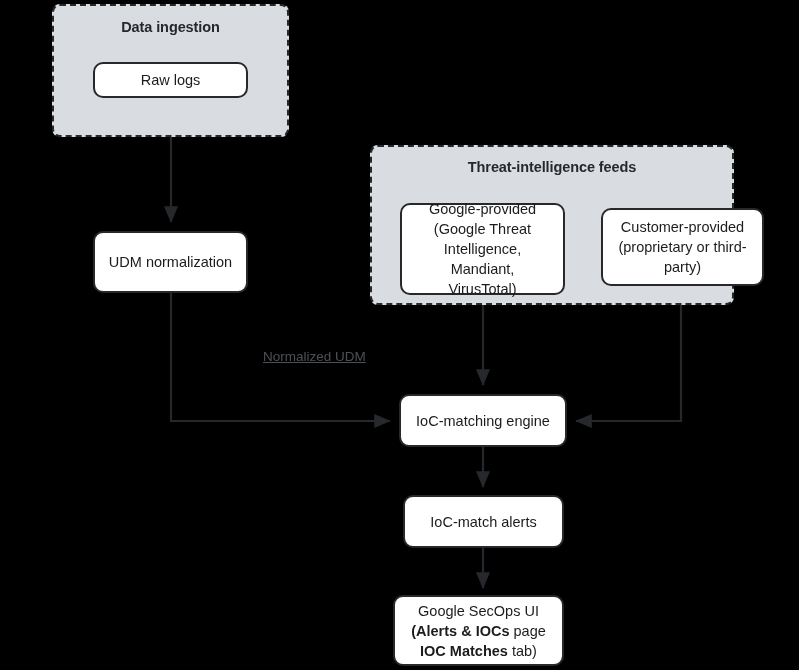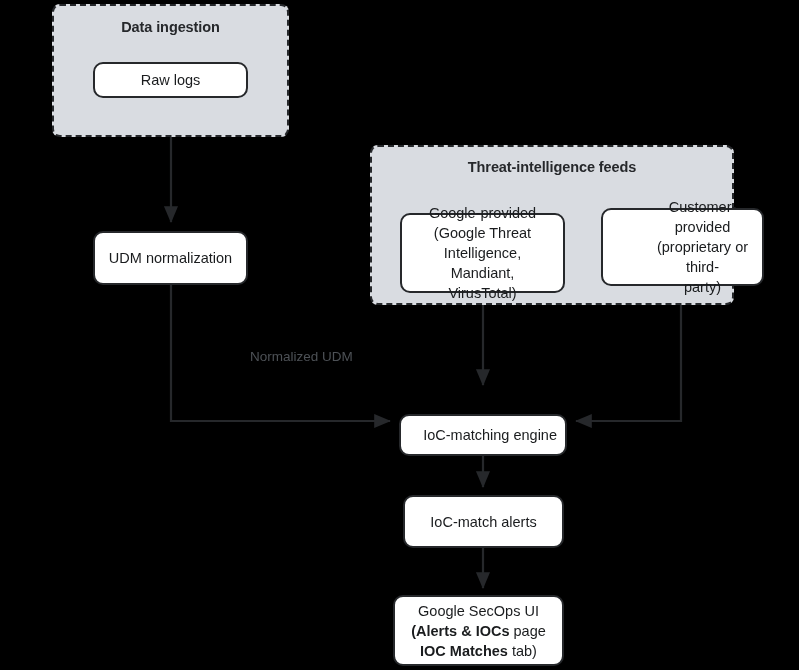--- a/index.html
+++ b/index.html
@@ -120,52 +120,52 @@
   </div>
 
   <div class="cluster" style="left:370px; top:145px; width:364px; height:160px;">
     <div class="cluster-title" style="top:12px;">Threat-intelligence feeds</div>
   </div>
 
   <div class="node" style="left:93px; top:62px; width:155px; height:36px;">
     <span class="node-label">Raw logs</span>
   </div>
 
-  <div class="node" style="left:93px; top:231px; width:155px; height:54px;">
+  <div class="node" style="left:93px; top:231px; width:155px; height:62px;">
     <span class="node-label">UDM normalization</span>
   </div>
 
-  <div class="node" style="left:400px; top:213px; width:165px; height:80px;">
+  <div class="node" style="left:400px; top:203px; width:165px; height:92px;">
     <span class="node-label">
       <span>Google-provided</span><br>
       <span>(Google Threat</span><br>
       <span>Intelligence, Mandiant,</span><br>
       <span>VirusTotal)</span>
     </span>
   </div>
 
-  <div class="node" style="left:601px; top:208px; width:163px; height:78px;padding-left:48px;">
+  <div class="node" style="left:601px; top:208px; width:163px; height:78px;">
     <span class="node-label">
       <span>Customer-provided</span><br>
       <span>(proprietary or third-</span><br>
       <span>party)</span>
     </span>
   </div>
 
-  <div class="node" style="left:399px; top:414px; width:168px; height:42px;text-align:right;">
+  <div class="node" style="left:399px; top:394px; width:168px; height:53px;">
     <span class="node-label">IoC-matching engine</span>
   </div>
 
   <div class="node" style="left:403px; top:495px; width:161px; height:53px;">
     <span class="node-label">IoC-match alerts</span>
   </div>
 
   <div class="node" style="left:393px; top:595px; width:171px; height:71px;">
     <span class="node-label">
       <span>Google SecOps UI</span><br>
       <span class="b">(</span><span class="b">Alerts &amp; IOCs</span><span> page</span><br>
       <span class="b">IOC Matches</span><span> tab)</span>
     </span>
   </div>
 
-  <div class="edge-label" style="left:250px; top:349px;">Normalized UDM</div>
+  <div class="edge-label" style="left:263px; top:349px;text-decoration:underline;">Normalized UDM</div>
 
 </div>
 
 </body></html>

